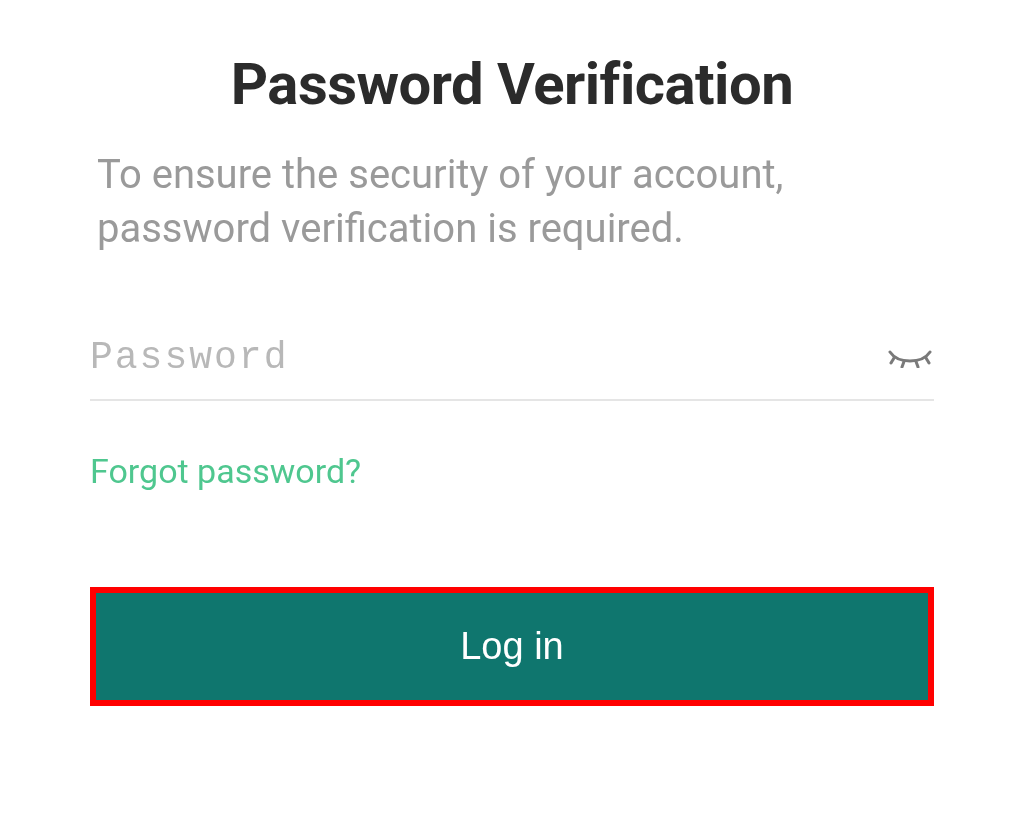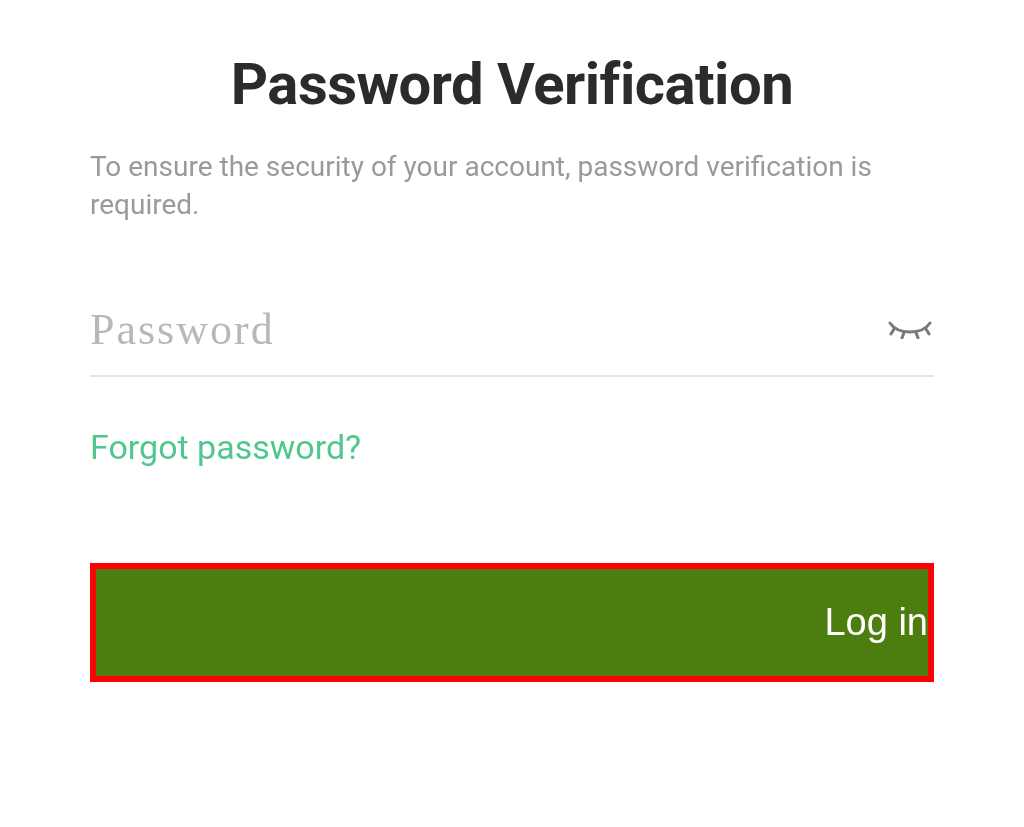--- a/index.html
+++ b/index.html
@@ -16,39 +16,40 @@
     }
     .title {
       font-size: 58px;
       font-weight: 700;
       color: #2b2b2b;
       margin-bottom: 30px;
       letter-spacing: -0.5px;
       text-align: center;
     }
     .subtitle {
-      font-size: 28px;
+      font-size: 40px;
       color: #9a9a9a;
       line-height: 1.35;
       margin-bottom: 80px;
       font-weight: 400;
+      margin-left: 7px;
     }
     .input-row {
       display: flex;
       align-items: center;
       border-bottom: 2px solid #e5e5e5;
       padding-bottom: 20px;
       margin-bottom: 50px;
     }
     .password-input {
       flex: 1;
       border: none;
       outline: none;
-      font-size: 44px;
-      font-family: Liberation Serif, serif;
+      font-size: 38px;
+      font-family: Liberation Mono, monospace;
       color: #333;
       letter-spacing: 2px;
       background: transparent;
     }
     .password-input::placeholder {
       color: #b8b8b8;
     }
     .eye-icon {
       width: 48px;
       height: 30px;
@@ -65,28 +66,28 @@
       cursor: pointer;
       display: inline-block;
       margin-bottom: 96px;
     }
     .login-wrapper {
       border: 6px solid #ff0000;
       padding: 0;
     }
     .login-button {
       width: 100%;
-      background: #4d7c0f;
+      background: #0f766e;
       color: #ffffff;
       border: none;
       font-size: 38px;
       font-weight: 500;
       padding: 32px 0;
       cursor: pointer;
-      text-align: right;
+      text-align: center;
     }
   </style>
 </head>
 <body>
 
 
 
 <h1 class="title">Password Verification</h1>
 
 <p class="subtitle">To ensure the security of your account, password verification is required.</p>

